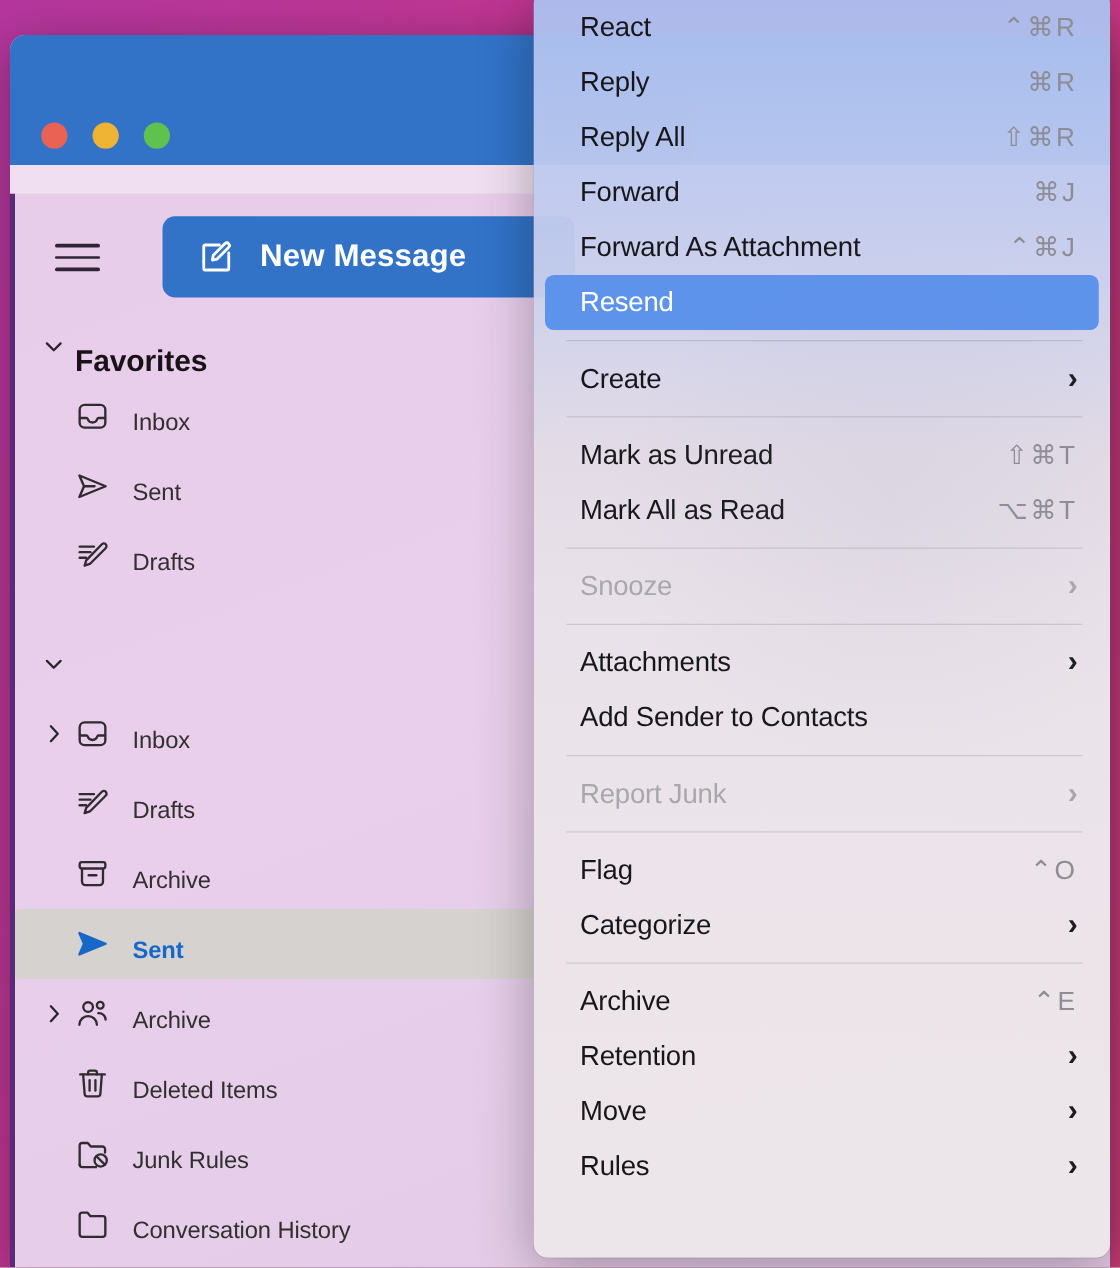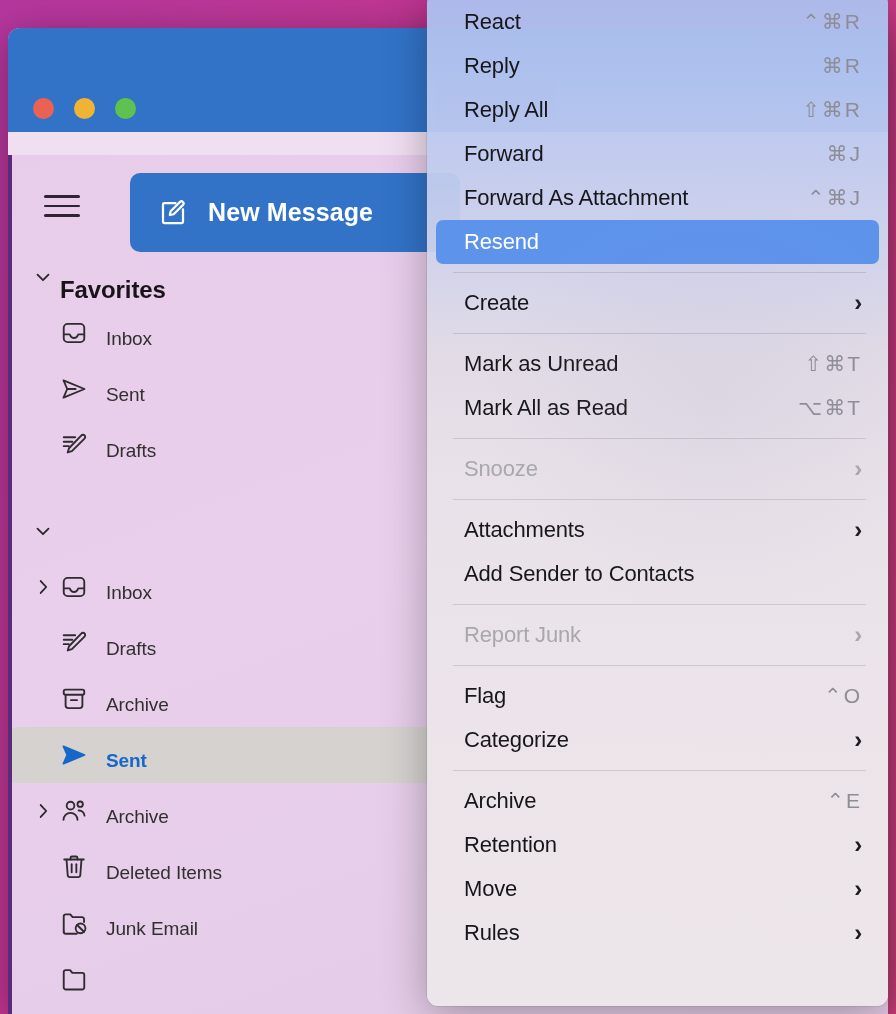--- a/index.html
+++ b/index.html
@@ -60,21 +60,21 @@
     position:absolute; left:0; top:0; width:880px; height:94px;
   }
   #hamburger{
     position:absolute; left:36px; top:40px; width:36px; height:22px;
     display:flex; flex-direction:column; justify-content:space-between;
     cursor:pointer;
   }
   #hamburger span{ display:block; height:2.6px; background:#2f2433; border-radius:2px; }
 
   #new-message-btn{
-    position:absolute; left:122px; top:18px; height:79px; min-width:330px;
+    position:absolute; left:122px; top:18px; height:65px; min-width:330px;
     background:#3273c8; border-radius:10px;
     display:flex; align-items:center; gap:20px; padding:0 28px;
     cursor:pointer; color:#fff;
   }
   #new-message-label{
     font-size:25px; font-weight:700; color:#fff; white-space:nowrap; letter-spacing:.1px;
   }
 
   
   #folder-tree{ position:absolute; left:0; top:94px; width:880px; }
@@ -325,29 +325,30 @@
         <div class="folder-row">
           <span class="twisty"></span>
           <span class="ficon">
             <svg width="28" height="28" viewBox="0 0 24 24" fill="none" stroke="#2f2b2f" stroke-width="1.6" stroke-linecap="round" stroke-linejoin="round">
     <path d="M3.2 19.4 V6.4 a1.8 1.8 0 0 1 1.8-1.8 h3.8 l2 2.4 h8 a1.8 1.8 0 0 1 1.8 1.8 v2.4"></path>
     <path d="M3.2 19.4 a1.8 1.8 0 0 0 1.8 1.8 h9.4"></path>
     <circle cx="17.6" cy="16.6" r="4.2"></circle>
     <path d="M14.7 13.7 L20.5 19.5"></path>
   </svg>
           </span>
-          <span class="folder-label">Junk Email</span>
+          <span class="folder-label">Junk Rules</span>
         </div>
         <div class="folder-row">
           <span class="twisty"></span>
           <span class="ficon">
             <svg width="28" height="28" viewBox="0 0 24 24" fill="none" stroke="#2f2b2f" stroke-width="1.6" stroke-linecap="round" stroke-linejoin="round">
     <path d="M3.2 19.2 V6.2 a1.8 1.8 0 0 1 1.8-1.8 h3.6 l2 2.4 h8.4 a1.8 1.8 0 0 1 1.8 1.8 v10.6 a1.8 1.8 0 0 1-1.8 1.8 H5 a1.8 1.8 0 0 1-1.8-1.8z"></path>
   </svg>
           </span>
+          <span class="folder-label">Conversation History</span>
         </div>
       </div>
   </div>
   <div id="sidebar-edge"></div>
 </div>
 
 <div id="context-menu">
     <div class="mi">
       <span class="mi-label">React</span>
       <span class="mi-shortcut">⌃⌘R</span>

